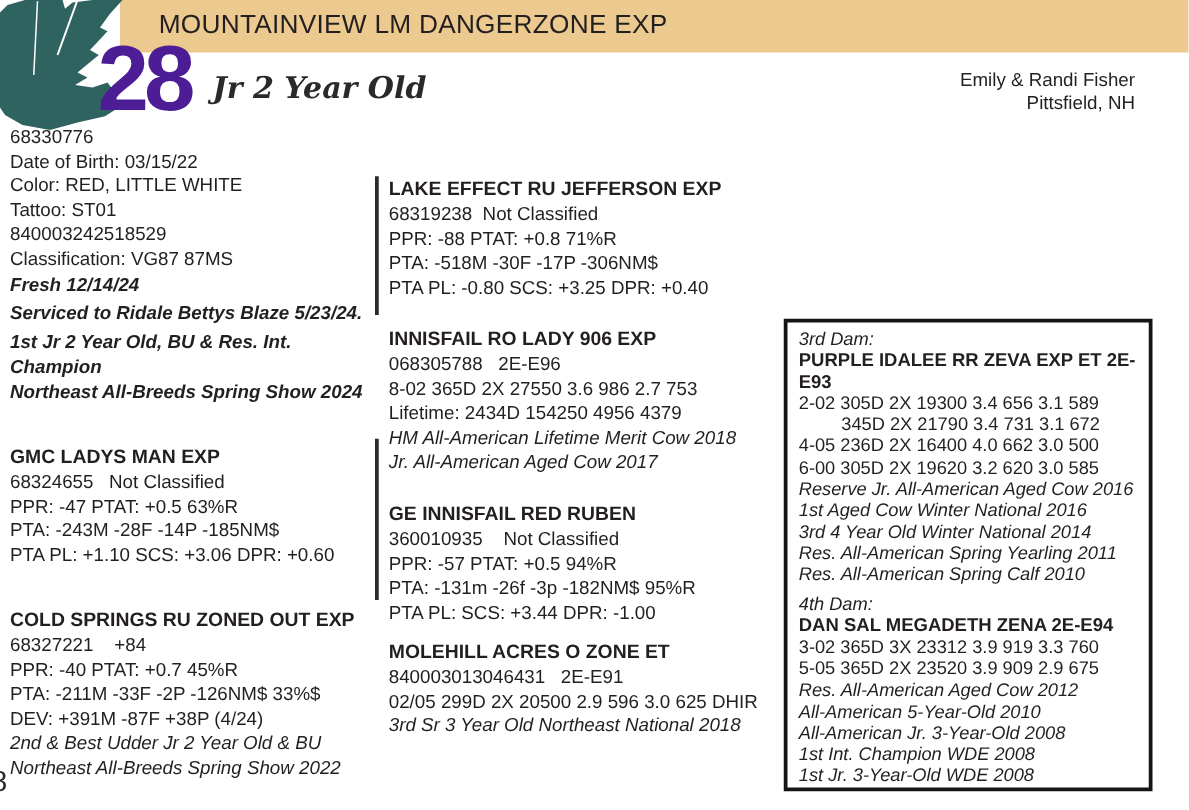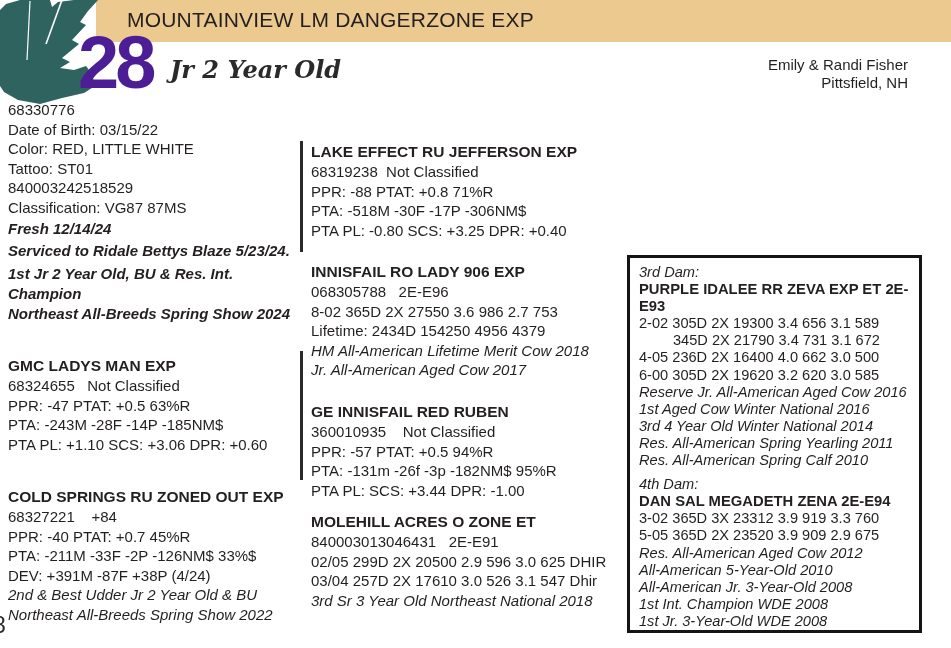--- a/index.html
+++ b/index.html
@@ -131,21 +131,20 @@
     <div class="ln">360010935    Not Classified</div>
     <div class="ln">PPR: -57 PTAT: +0.5 94%R</div>
     <div class="ln">PTA: -131m -26f -3p -182NM$ 95%R</div>
     <div class="ln">PTA PL: SCS: +3.44 DPR: -1.00</div>
   </div>
 
   <div class="blk" style="left:311px; top:512px; width:320px;">
     <div class="hd">MOLEHILL ACRES O ZONE ET</div>
     <div class="ln">840003013046431   2E-E91</div>
     <div class="ln">02/05 299D 2X 20500 2.9 596 3.0 625 DHIR</div>
-    <div class="ln">03/04 257D 2X 17610 3.0 526 3.1 547 Dhir</div>
     <div class="ln it">3rd Sr 3 Year Old Northeast National 2018</div>
   </div>
 
   <div class="dambox">
     <div class="ln it">3rd Dam:</div>
     <div class="hd">PURPLE IDALEE RR ZEVA EXP ET 2E-E93</div>
     <div class="ln">2-02 305D 2X 19300 3.4 656 3.1 589</div>
     <div class="ln indent">345D 2X 21790 3.4 731 3.1 672</div>
     <div class="ln">4-05 236D 2X 16400 4.0 662 3.0 500</div>
     <div class="ln">6-00 305D 2X 19620 3.2 620 3.0 585</div>

